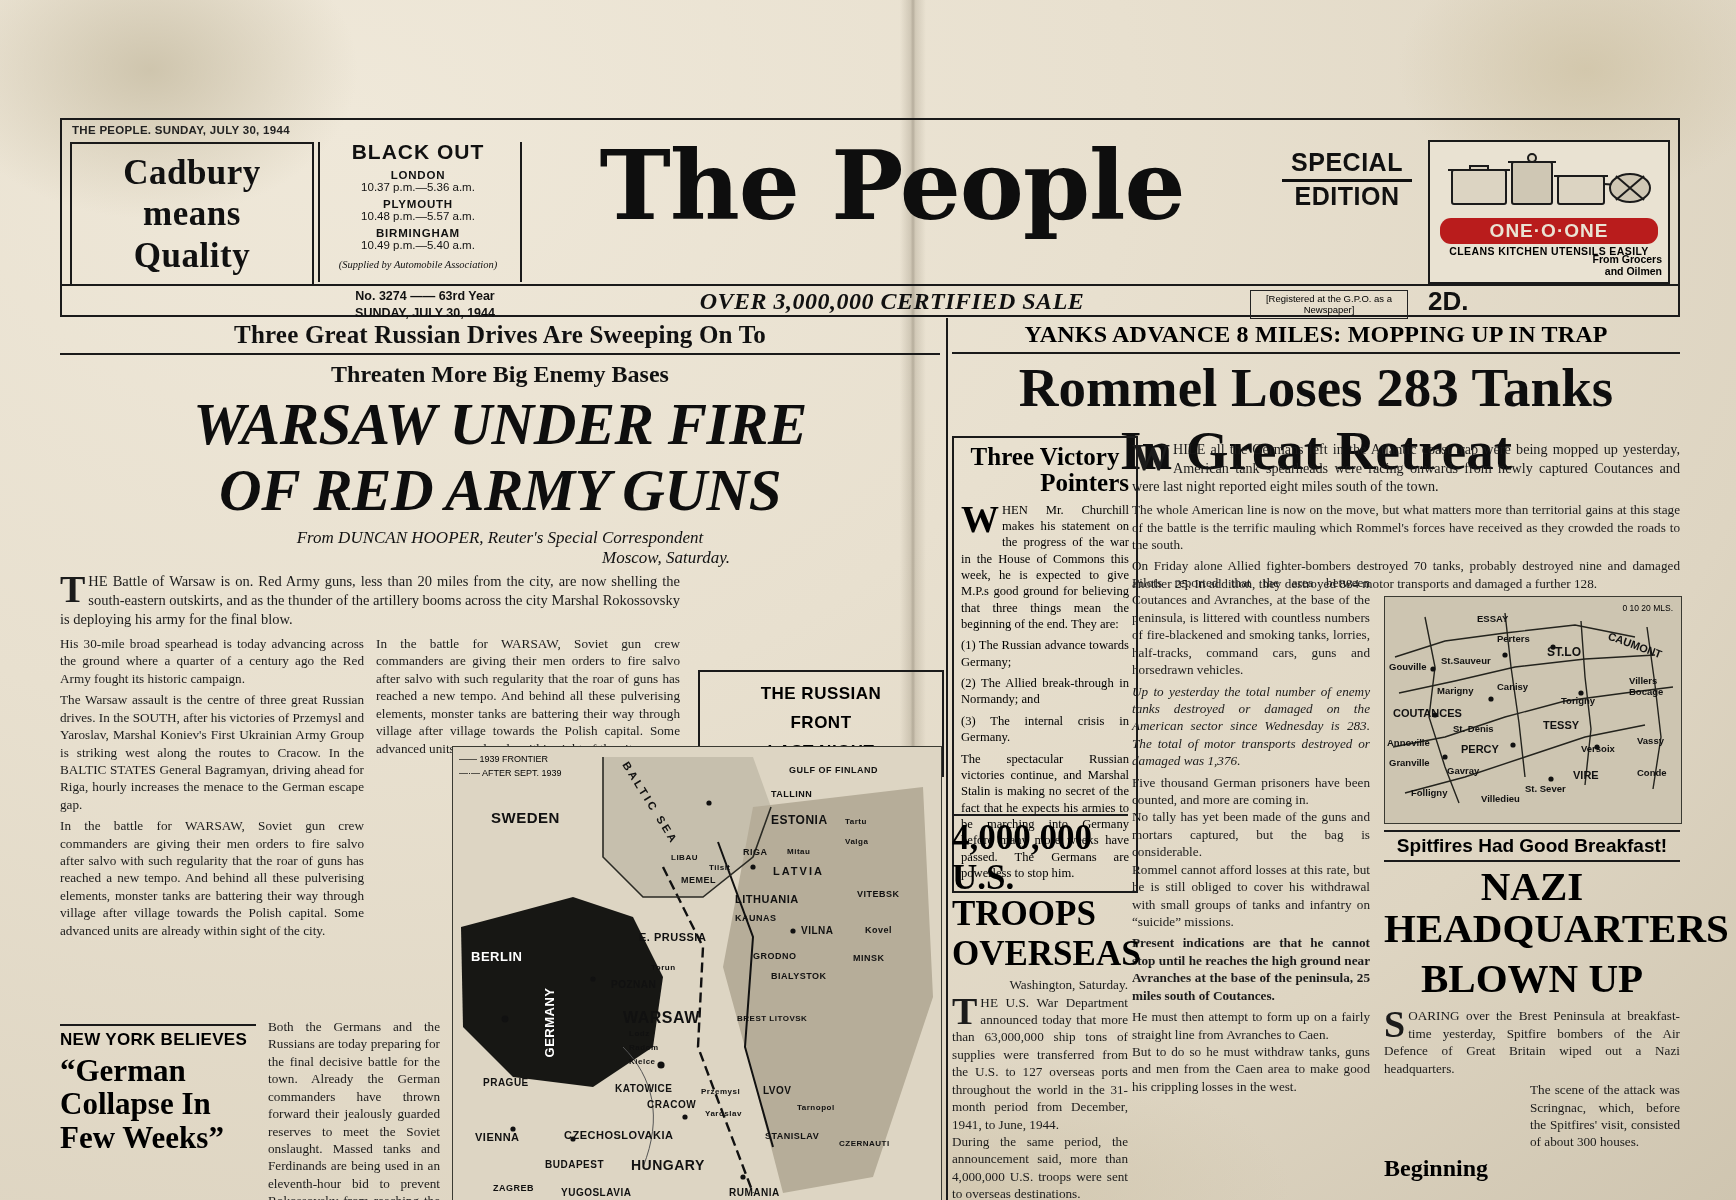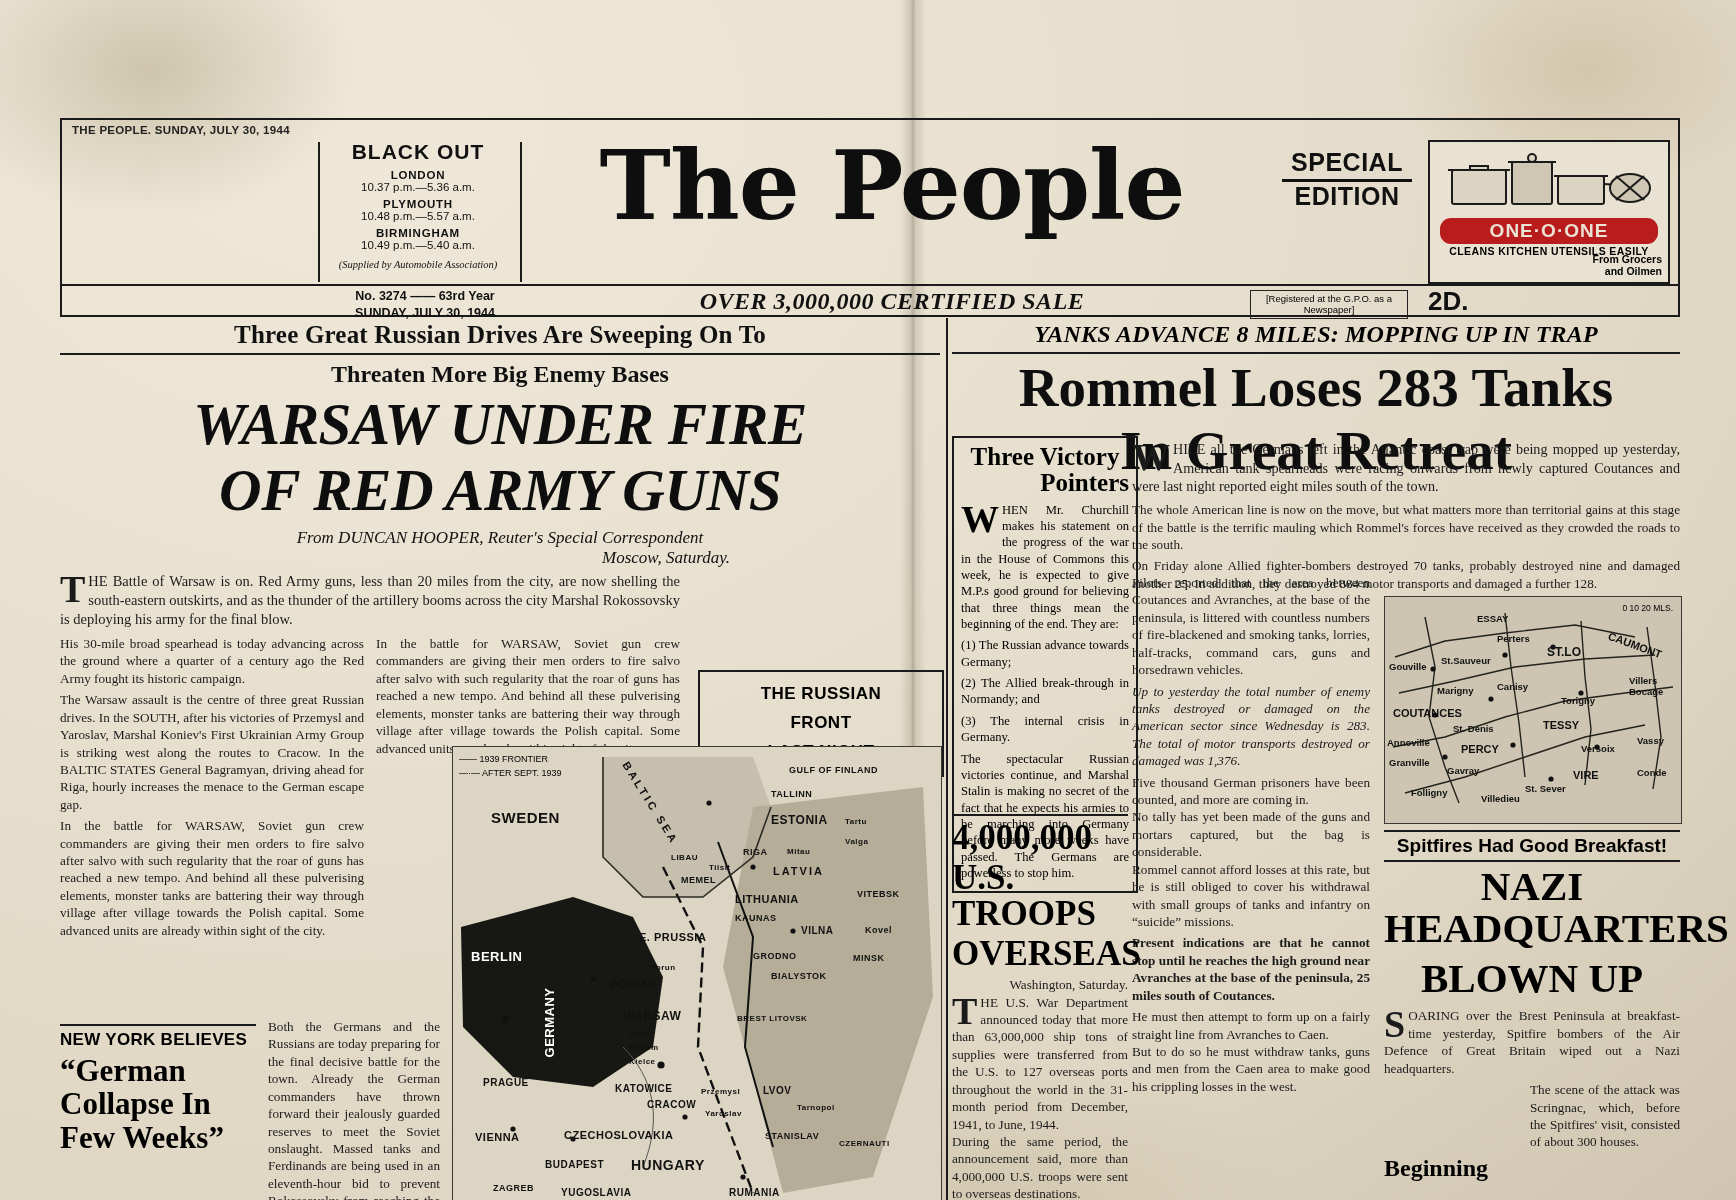--- a/index.html
+++ b/index.html
@@ -79,21 +79,21 @@
 
   .map{position:relative;background:#ded6c4;border:1px solid #3a3a32;overflow:hidden;}
   .legend{position:absolute;left:6px;top:6px;font-size:9px;font-family:"Liberation Sans",sans-serif;line-height:1.5;}
   .mlabel{position:absolute;font-family:"Liberation Sans",sans-serif;font-weight:bold;color:#111;letter-spacing:.5px;}
 
   .ny{border-top:2px solid #1a1a1a;margin-top:6px;padding-top:4px;}
   .ny .h{font-family:"Liberation Sans",sans-serif;font-weight:bold;font-size:17px;letter-spacing:.3px;}
   .ny .q{font-family:"Liberation Serif",serif;font-weight:bold;font-size:31px;line-height:1.08;padding-top:4px;}
 
   
-  .yanks{font-family:"Liberation Serif",serif;font-style:italic;font-weight:bold;font-size:24px;text-align:center;border-bottom:2px solid #1a1a1a;padding:3px 0 4px;letter-spacing:.2px;}
+  .yanks{font-family:"Liberation Serif",serif;font-weight:bold;font-size:24px;text-align:center;border-bottom:2px solid #1a1a1a;padding:3px 0 4px;letter-spacing:.2px;}
   .rommel{font-family:"Liberation Serif",serif;font-weight:bold;font-size:55px;line-height:1.0;text-align:center;padding:6px 0 2px;color:#0e0e0e;}
   .tvp{border:2px solid #1a1a1a;padding:6px 7px;}
   .tvp .h{font-family:"Liberation Serif",serif;font-weight:bold;font-size:25px;line-height:1.05;text-align:center;}
   .tvp .h .l2{display:block;text-align:right;}
   .tvp p{font-size:12.6px;line-height:1.3;text-align:justify;margin:5px 0 4px;}
   .troops{font-family:"Liberation Serif",serif;font-weight:bold;font-size:35px;line-height:1.03;padding-top:4px;}
   .nazi{font-family:"Liberation Serif",serif;font-weight:bold;font-size:41px;line-height:1.02;text-align:center;padding:4px 0;}
   .spitfire{font-family:"Liberation Sans",sans-serif;font-weight:bold;font-size:19px;text-align:center;border-top:2px solid #1a1a1a;border-bottom:2px solid #1a1a1a;padding:3px 0;}
   .beginning{font-family:"Liberation Serif",serif;font-weight:bold;font-size:24px;padding-top:4px;}
   .nmap{position:relative;background:#cfc7b3;border:1px solid #3a3a32;overflow:hidden;}
@@ -107,20 +107,25 @@
   <div class="stain s1"></div>
   <div class="stain s2"></div>
   <div class="stain s3"></div>
   <div class="fold"></div>
 
   <div class="sheet">
 
     <div class="masthead">
       <div class="mh-dateline">THE PEOPLE. SUNDAY, JULY 30, 1944</div>
 
+      <div class="cadbury">
+        <div>Cadbury</div>
+        <div>means</div>
+        <div>Quality</div>
+      </div>
 
       <div class="vr1"></div>
       <div class="blackout">
         <div class="t">BLACK OUT</div>
         <div class="city">LONDON</div>
         <div class="tm">10.37 p.m.—5.36 a.m.</div>
         <div class="city">PLYMOUTH</div>
         <div class="tm">10.48 p.m.—5.57 a.m.</div>
         <div class="city">BIRMINGHAM</div>
         <div class="tm">10.49 p.m.—5.40 a.m.</div>
@@ -267,21 +272,21 @@
           <div class="mlabel" style="left:256px;top:116px;font-size:8px;">Tilsit</div>
           <div class="mlabel" style="left:412px;top:178px;font-size:9px;">Kovel</div>
           <div class="mlabel" style="left:404px;top:142px;font-size:9px;">VITEBSK</div>
           <div class="mlabel" style="left:400px;top:206px;font-size:9px;">MINSK</div>
           <div class="mlabel" style="left:18px;top:202px;font-size:13px;color:#fff;">BERLIN</div>
           <div class="mlabel" style="left:62px;top:268px;font-size:13px;color:#fff;transform:rotate(-90deg);">GERMANY</div>
           <div class="mlabel" style="left:158px;top:232px;font-size:10px;">POZNAN</div>
           <div class="mlabel" style="left:198px;top:216px;font-size:8px;">Torun</div>
           <div class="mlabel" style="left:300px;top:204px;font-size:9px;">GRODNO</div>
           <div class="mlabel" style="left:318px;top:224px;font-size:9px;">BIALYSTOK</div>
-          <div class="mlabel" style="left:170px;top:262px;font-size:12px;">WARSAW</div>
+          <div class="mlabel" style="left:170px;top:262px;font-size:16px;">WARSAW</div>
           <div class="mlabel" style="left:176px;top:282px;font-size:8px;">Lodz</div>
           <div class="mlabel" style="left:176px;top:296px;font-size:8px;">Radom</div>
           <div class="mlabel" style="left:176px;top:310px;font-size:8px;">Kielce</div>
           <div class="mlabel" style="left:284px;top:268px;font-size:8px;line-height:1;">BREST LITOVSK</div>
           <div class="mlabel" style="left:30px;top:330px;font-size:10px;">PRAGUE</div>
           <div class="mlabel" style="left:162px;top:336px;font-size:10px;">KATOWICE</div>
           <div class="mlabel" style="left:194px;top:352px;font-size:10px;">CRACOW</div>
           <div class="mlabel" style="left:248px;top:340px;font-size:8px;">Przemysl</div>
           <div class="mlabel" style="left:310px;top:338px;font-size:10px;">LVOV</div>
           <div class="mlabel" style="left:344px;top:356px;font-size:8px;">Tarnopol</div>

